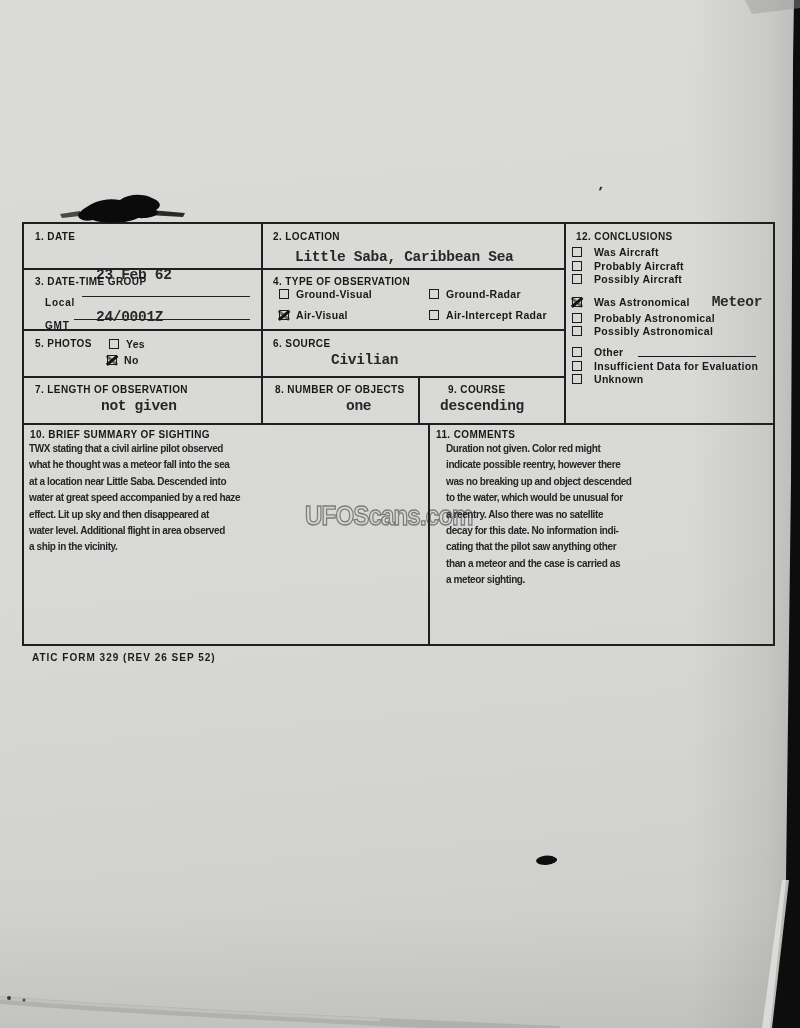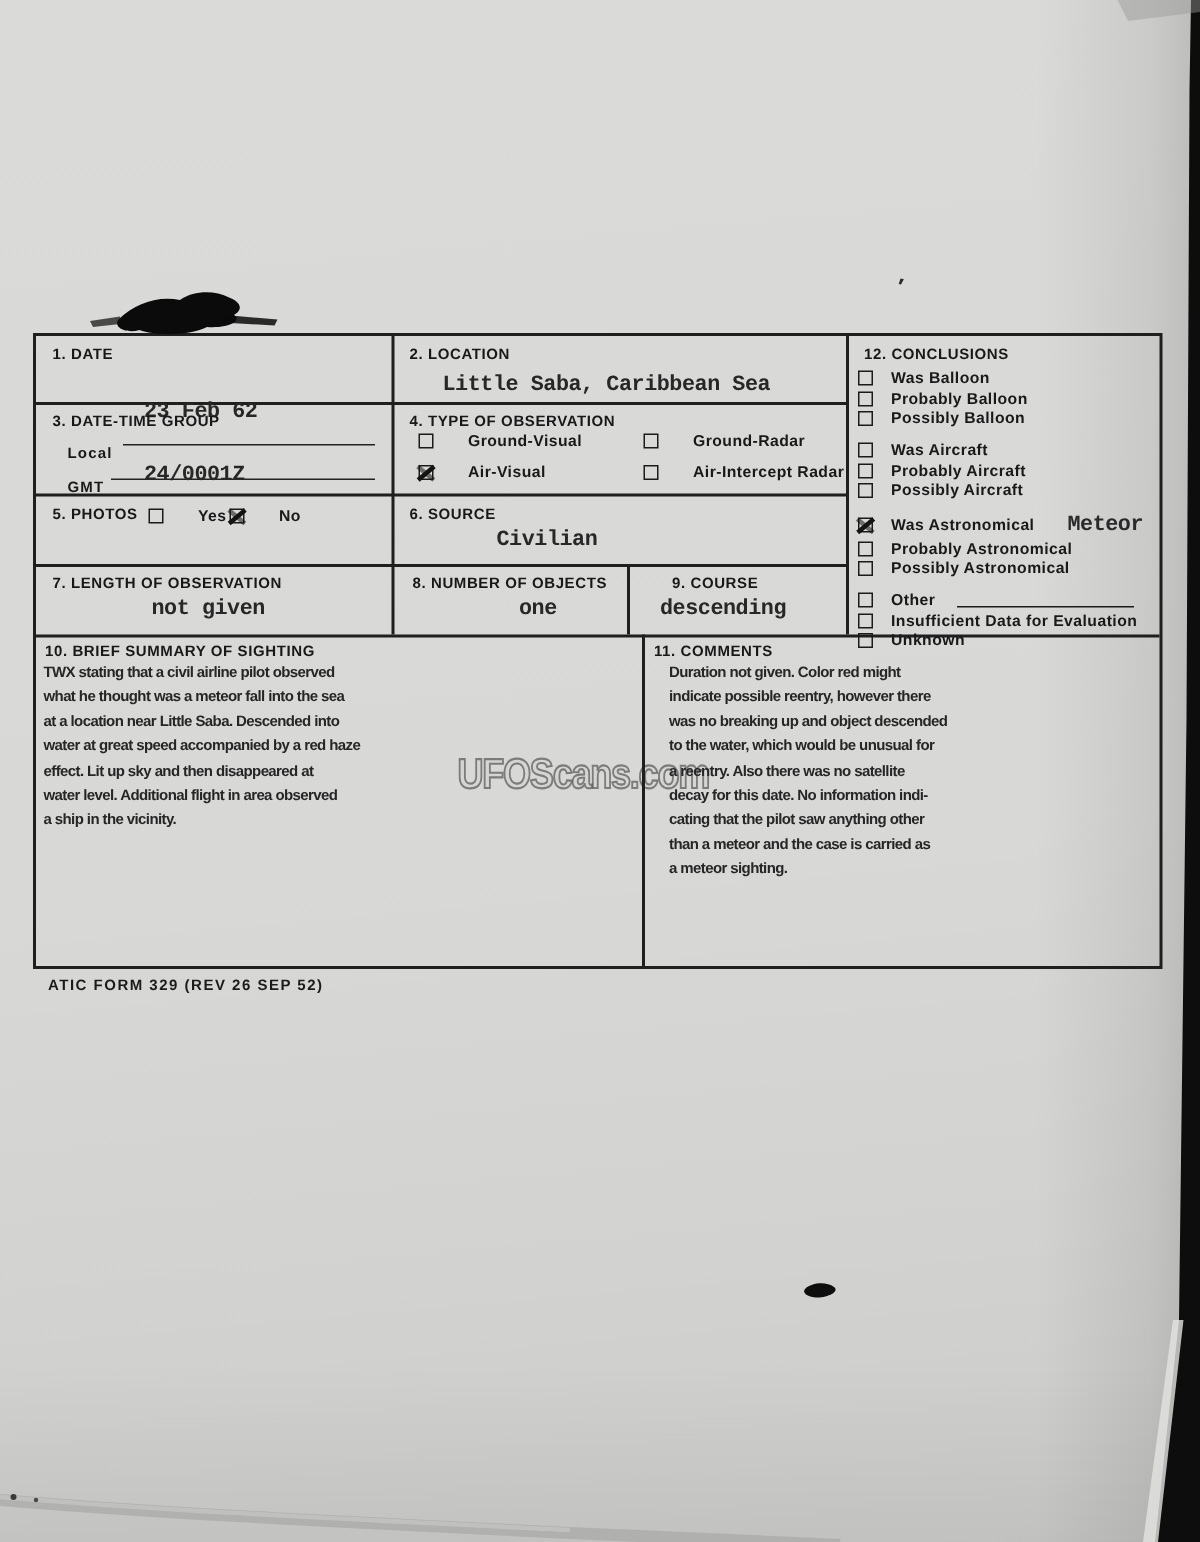--- a/index.html
+++ b/index.html
@@ -21,30 +21,30 @@
   .hline{height:2px;}
   .vline{width:2px;}
   .lbl{position:absolute;font-size:10px;font-weight:bold;letter-spacing:0.4px;white-space:nowrap;color:#181818;}
   .typed{position:absolute;font-family:"Liberation Mono","DejaVu Sans Mono",monospace;
     font-size:14.5px;font-weight:bold;color:#272727;white-space:nowrap;letter-spacing:-0.3px;}
   .typed-block{position:absolute;font-family:Liberation Sans, sans-serif;
     font-size:10px;font-weight:bold;color:#262626;line-height:16.4px;white-space:pre-line;letter-spacing:-0.4px;}
   .title{position:absolute;left:284px;top:193px;font-size:15.5px;font-weight:bold;letter-spacing:0.4px;color:#161616;}
   .footer{position:absolute;left:32px;top:652px;font-size:10px;font-weight:bold;letter-spacing:1px;color:#1b1b1b;text-align:center;}
   
-  .opt{display:flex;align-items:center;gap:23px;white-space:nowrap;}
+  .opt{display:flex;align-items:center;gap:7px;white-space:nowrap;}
   .cb{position:relative;width:8px;height:8px;border:1.6px solid #1b1b1b;flex:none;display:inline-block;box-sizing:content-box;}
   .cb.checked::before,.cb.checked::after{content:"";position:absolute;left:-3px;right:-3px;top:3.2px;height:2.6px;background:#141414;}
   .cb.checked::before{transform:rotate(-40deg);}
   .cb.checked::after{transform:rotate(40deg);opacity:0.55;}
   .opt-label{font-size:10.5px;font-weight:bold;letter-spacing:0.3px;color:#191919;}
   
   .obs-grid{position:absolute;left:255px;top:64px;display:grid;grid-template-columns:150px auto;row-gap:9px;}
   
-  .photos{position:absolute;left:75px;top:114px;display:flex;flex-direction:row;gap:4px;}
+  .photos{position:absolute;left:85px;top:114px;display:flex;flex-direction:column;gap:4px;}
   
   .concl{position:absolute;left:548px;top:22px;}
   .concl .grp{margin-bottom:9px;}
   .concl .opt{margin-bottom:1.5px;gap:12px;}
   .annot{font-family:"Liberation Mono","DejaVu Sans Mono",monospace;font-size:14.5px;font-weight:bold;
     color:#2a2a2a;margin-left:10px;letter-spacing:-0.3px;}
   .other-line{display:inline-block;width:118px;border-bottom:1.8px solid #1b1b1b;height:9px;margin-left:2px;}
   
   .uline{position:absolute;border-bottom:1.6px solid #222;}
   
@@ -148,34 +148,20 @@
 decay for this date. No information indi-
 cating that the pilot saw anything other
 than a meteor and the case is carried as
 a meteor sighting.</div>
 
     <div class="lbl" style="left:552px;top:7px;">12. CONCLUSIONS</div>
     <div class="concl">
       <div class="grp">
         <div class="opt">
           <span class="cb"></span>
-          <span class="opt-label">Was Balloon</span>
-        </div>
-        <div class="opt">
-          <span class="cb"></span>
-          <span class="opt-label">Probably Balloon</span>
-        </div>
-        <div class="opt">
-          <span class="cb"></span>
-          <span class="opt-label">Possibly Balloon</span>
-        </div>
-      </div>
-      <div class="grp">
-        <div class="opt">
-          <span class="cb"></span>
           <span class="opt-label">Was Aircraft</span>
         </div>
         <div class="opt">
           <span class="cb"></span>
           <span class="opt-label">Probably Aircraft</span>
         </div>
         <div class="opt">
           <span class="cb"></span>
           <span class="opt-label">Possibly Aircraft</span>
         </div>

